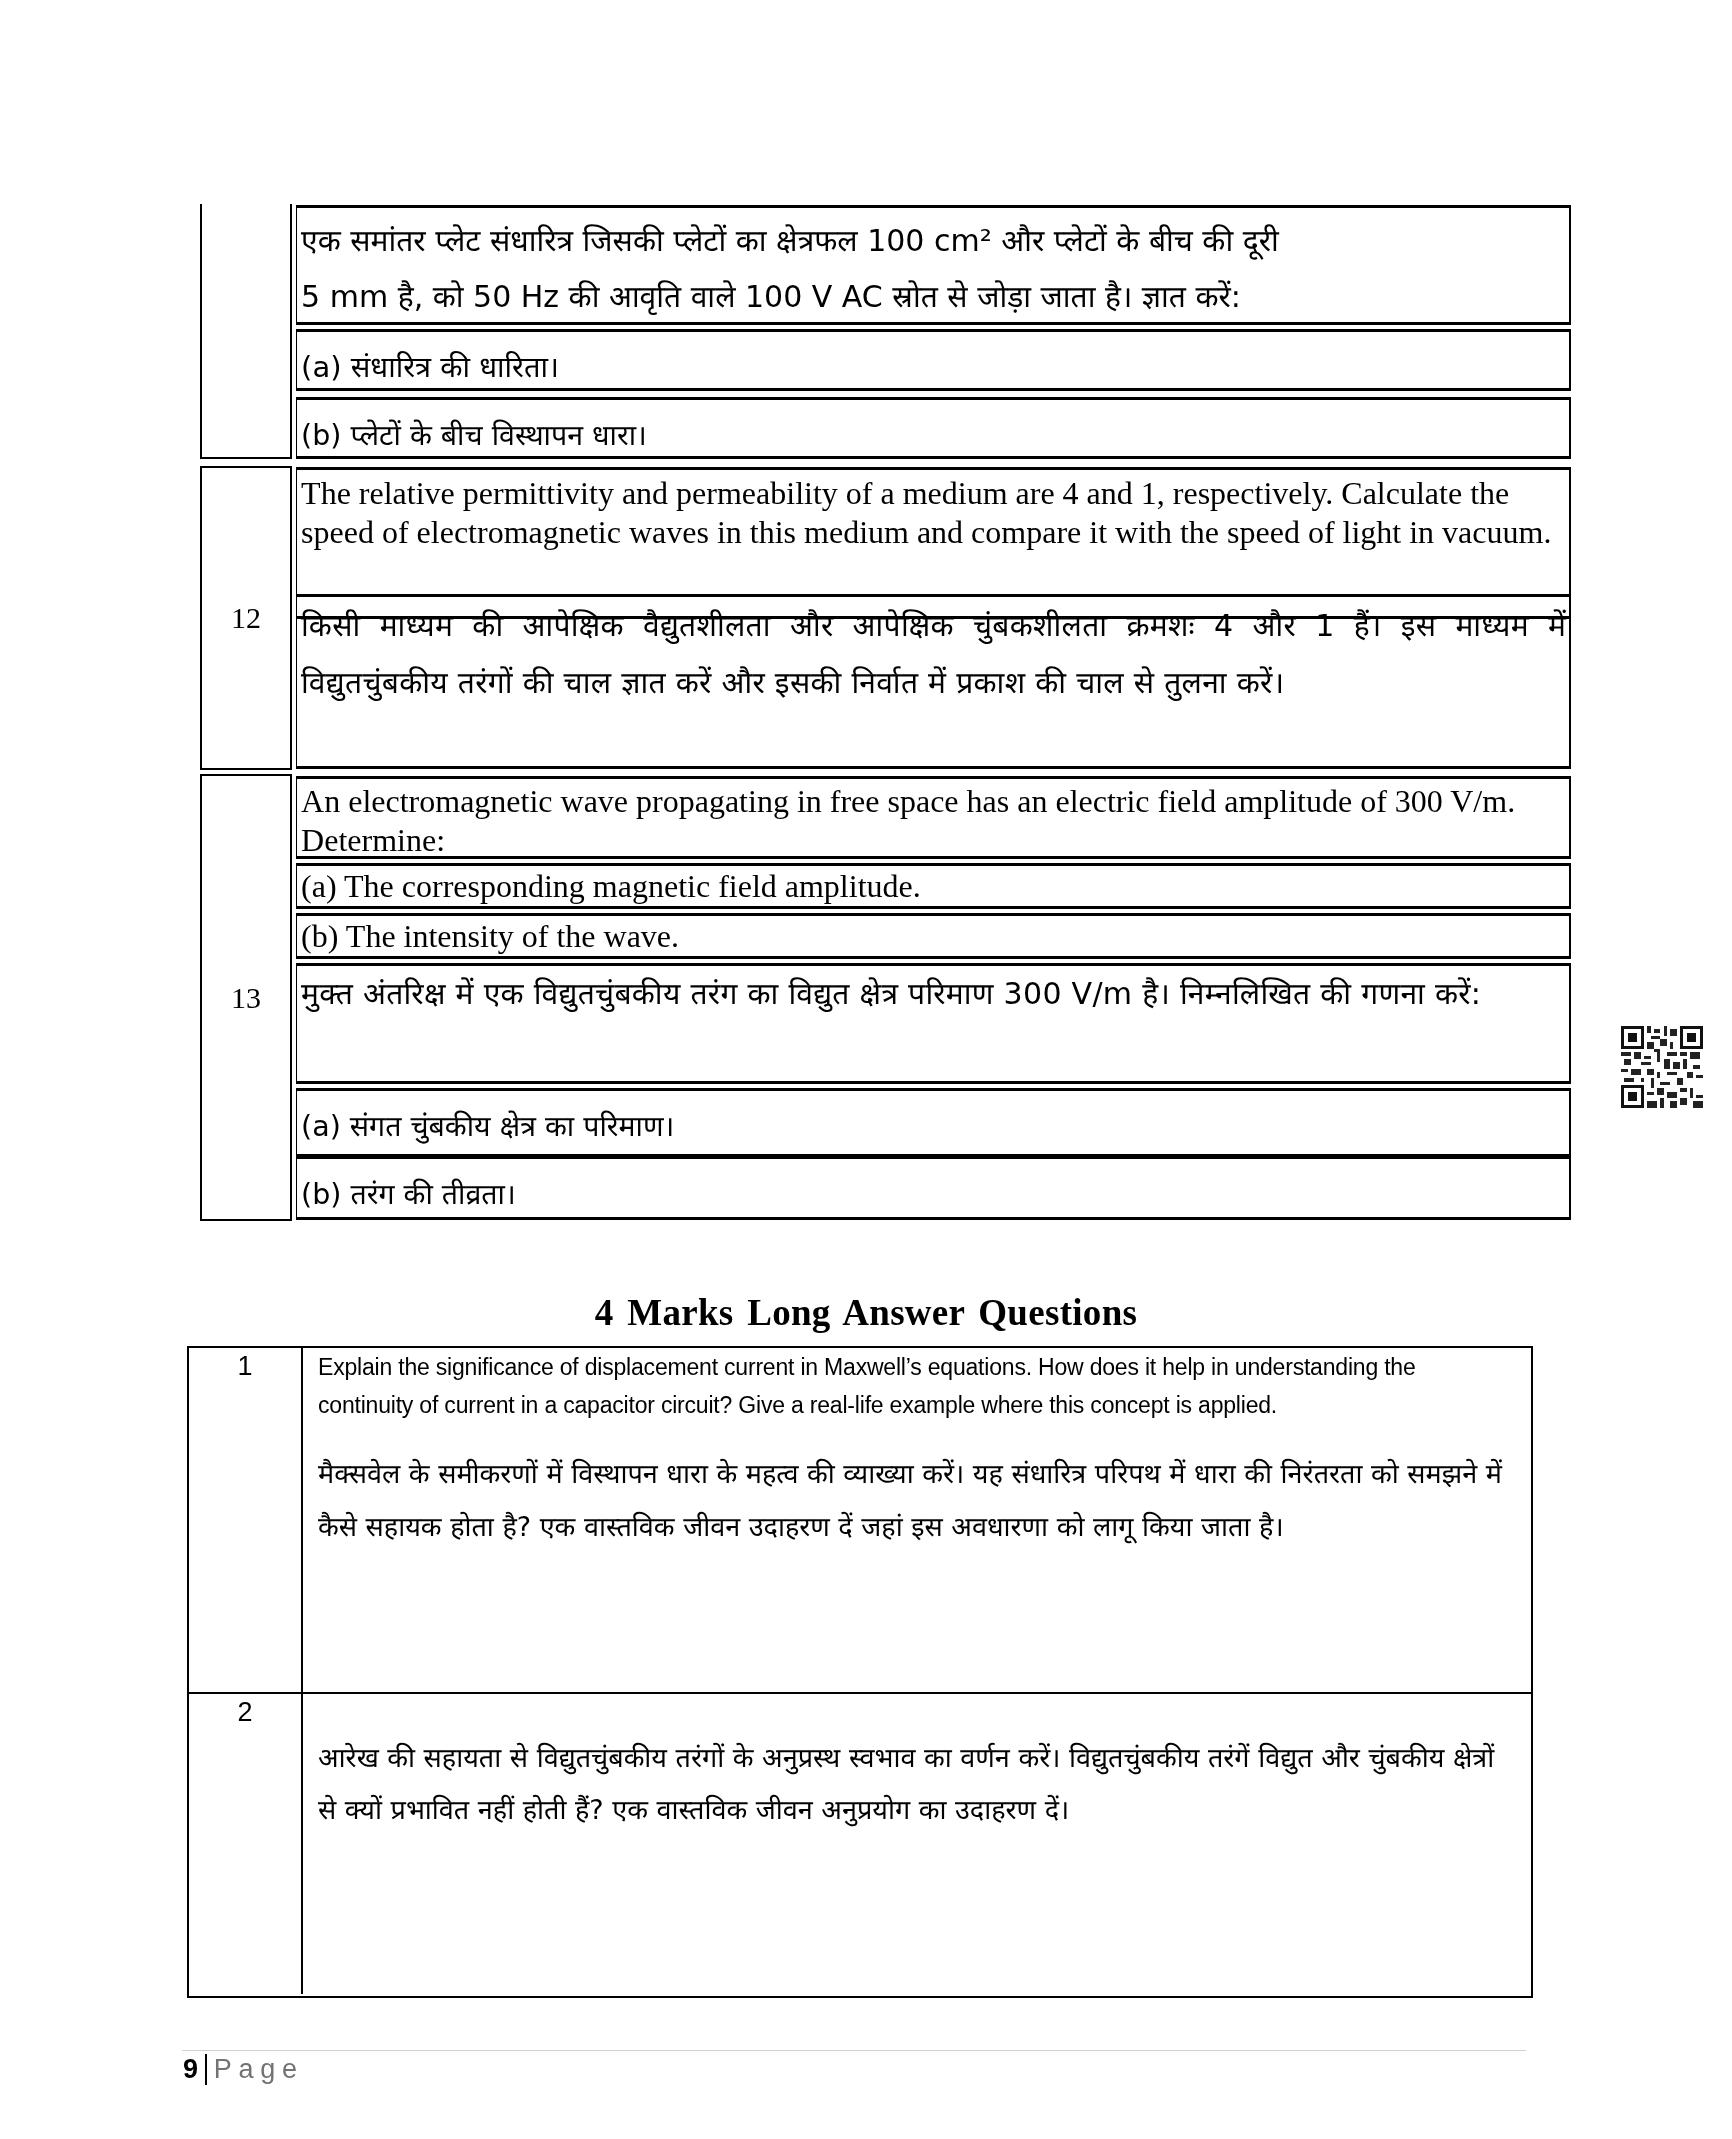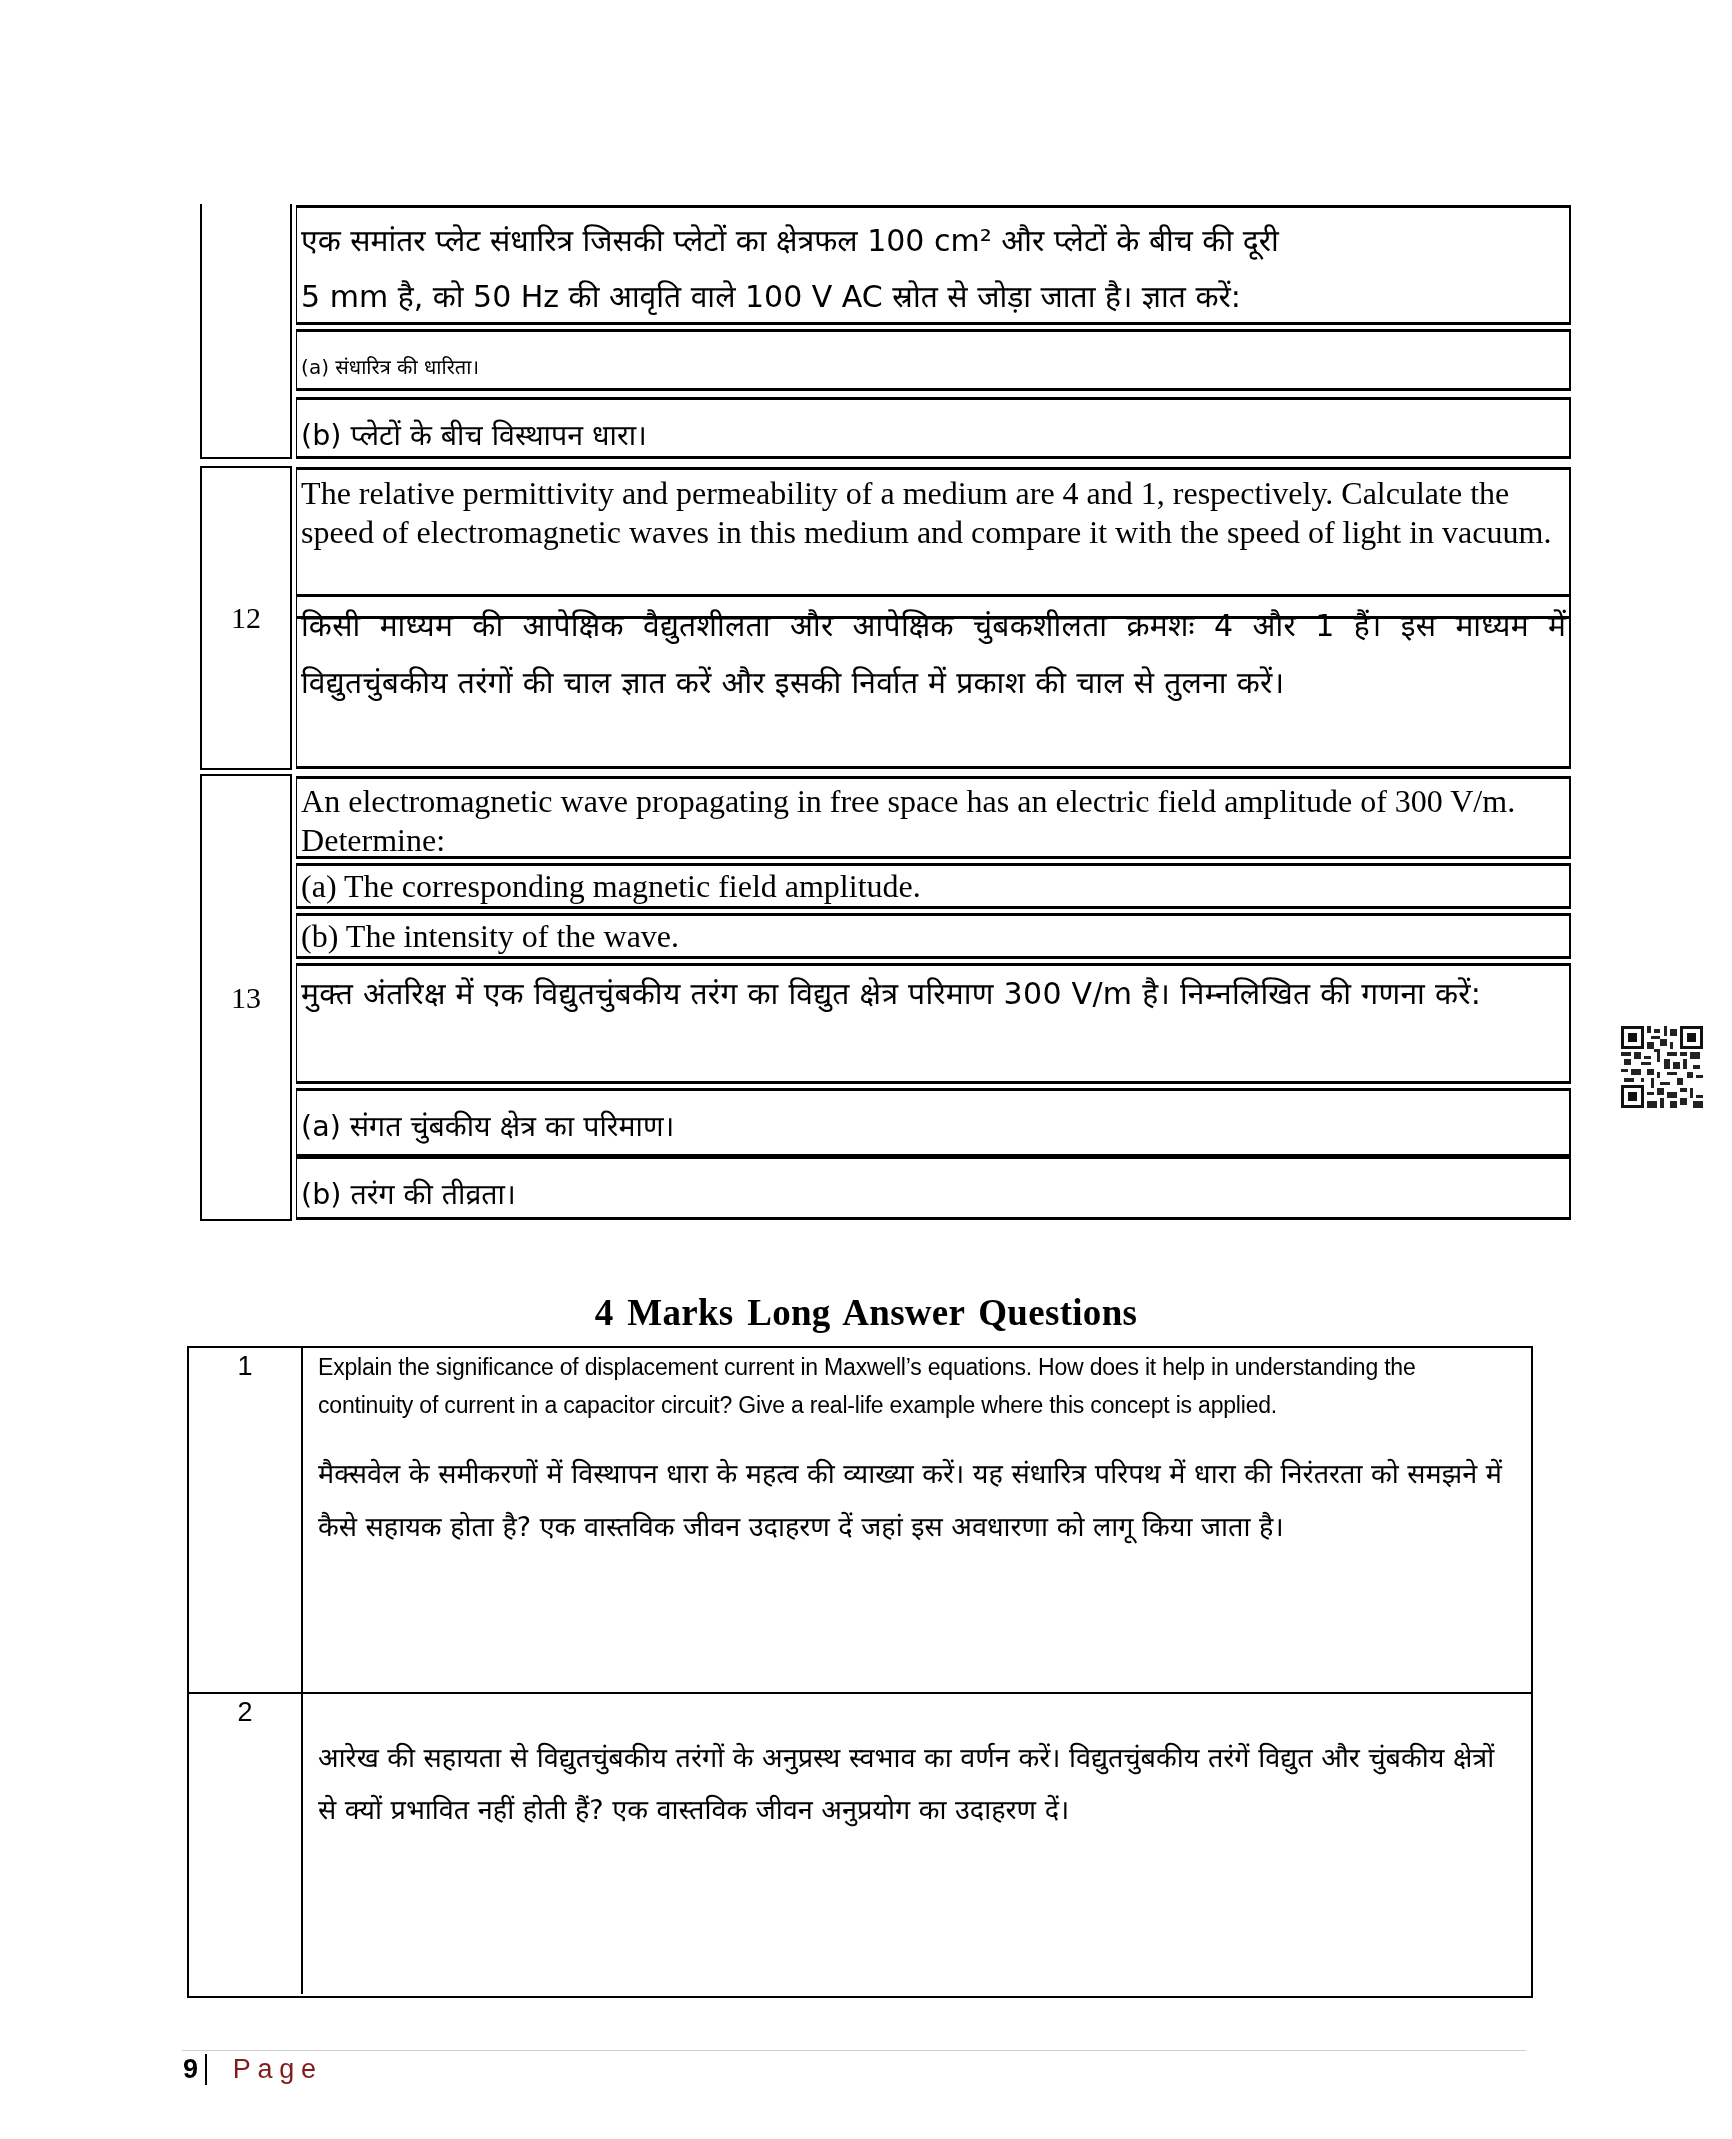--- a/index.html
+++ b/index.html
@@ -151,39 +151,38 @@
     }
     .footer .pnum { font-weight: bold; }
     .footer .sep {
       display: inline-block;
       width: 2px;
       height: 31px;
       background: #000;
       margin: 0 6.8px 0 6.8px;
     }
     .footer .plabel {
-      color: #7f1d1d;
+      color: #737373;
       letter-spacing: 6.8px;
-      margin-left: 19px;
     }
   </style>
 </head>
 <body>
 
 <div class="numbox cont" style="top:204px; height:253px;">
   <span></span>
 </div>
 
 <div class="cbox" style="top:205px; height:120px; padding-top:5.4px;">
   <div class="hi-tight" style="font-size:30px; line-height:56px; white-space:nowrap;">एक समांतर प्लेट संधारित्र जिसकी प्लेटों का क्षेत्रफल 100 cm² और प्लेटों के बीच की दूरी</div>
   <div class="hi-tight" style="font-size:30px; line-height:56px; white-space:nowrap;">5 mm है, को 50 Hz की आवृति वाले 100 V AC स्रोत से जोड़ा जाता है। ज्ञात करें:</div>
 </div>
 
 <div class="cbox" style="top:329px; height:62px; padding-top:11px;">
-  <div class="hi-tight" style="font-size:20px;">(a) संधारित्र की धारिता।</div>
+  <div class="hi-tight" style="font-size:29px;">(a) संधारित्र की धारिता।</div>
 </div>
 
 <div class="cbox" style="top:397px; height:62px; padding-top:11px;">
   <div class="hi-tight" style="font-size:28.5px;">(b) प्लेटों के बीच विस्थापन धारा।</div>
 </div>
 
 <div class="numbox" style="top:466px; height:300px;">
   <span>12</span>
 </div>
 

